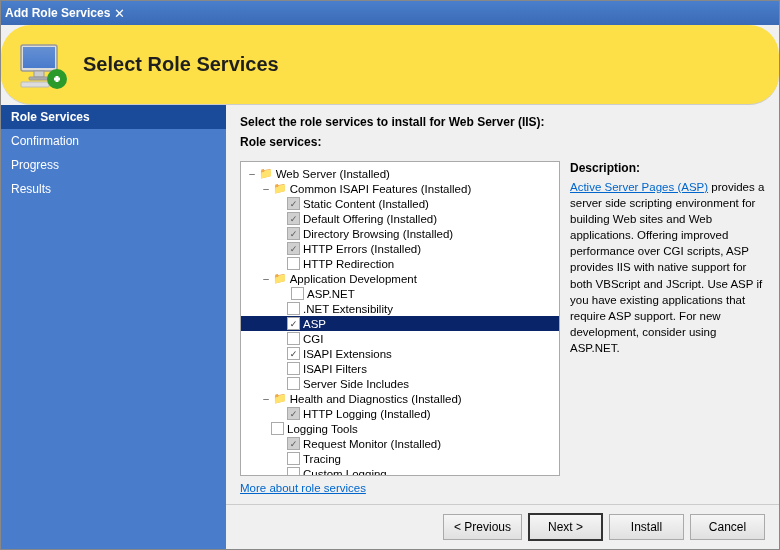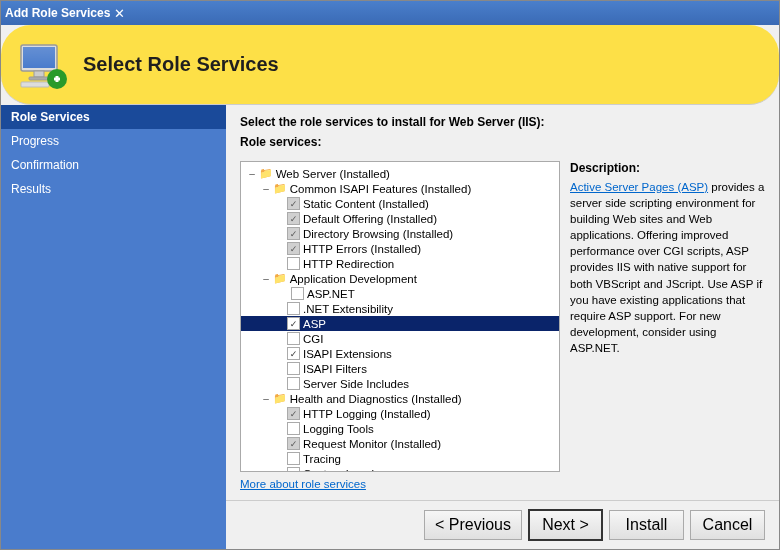--- a/index.html
+++ b/index.html
@@ -217,21 +217,21 @@
       border-top: 1px solid #ccc;
       background: #f0f0f0;
       display: flex;
       justify-content: flex-end;
       gap: 6px;
       align-items: center;
     }
     .btn {
       min-width: 75px;
       padding: 5px 10px;
-      font-size: 16px;
+      font-size: 12px;
       border: 1px solid #aaa;
       background: linear-gradient(to bottom, #f6f6f6, #e0e0e0);
       cursor: pointer;
       color: #000;
     }
     .btn.default {
       border: 2px solid #333;
     }
   </style>
 </head>
@@ -275,24 +275,24 @@
     <div class="header-title">Select Role Services</div>
   </div>
 
   <div class="main-content">
 
     <div class="sidebar">
       <div class="sidebar-item active">
         <span>Role Services</span>
       </div>
       <div class="sidebar-item normal">
+        <span>Confirmation</span>
+      </div>
+      <div class="sidebar-item normal">
         <span>Progress</span>
-      </div>
-      <div class="sidebar-item normal">
-        <span>Confirmation</span>
       </div>
       <div class="sidebar-item normal">
         <span>Results</span>
       </div>
     </div>
 
     <div class="content-area">
       <div class="content-inner">
         <div class="content-description">
           <span>Select the role services to install for Web Server (IIS):</span>
@@ -381,21 +381,21 @@
               <div class="tree-item" style="padding-left: 18px;">
                 <span class="expand">–</span>
                 <span class="folder-icon">📁</span>
                 <span class="label">Health and Diagnostics  (Installed)</span>
               </div>
               <div class="tree-item" style="padding-left: 32px;">
                 <span class="expand"></span>
                 <div class="checkbox checked-gray">✓</div>
                 <span class="label">HTTP Logging  (Installed)</span>
               </div>
-              <div class="tree-item" style="padding-left: 32px;">
+              <div class="tree-item" style="padding-left: 16px;">
                 <span class="expand"></span>
                 <div class="checkbox"></div>
                 <span class="label">Logging Tools</span>
               </div>
               <div class="tree-item" style="padding-left: 32px;">
                 <span class="expand"></span>
                 <div class="checkbox checked-gray">✓</div>
                 <span class="label">Request Monitor  (Installed)</span>
               </div>
               <div class="tree-item" style="padding-left: 32px;">

